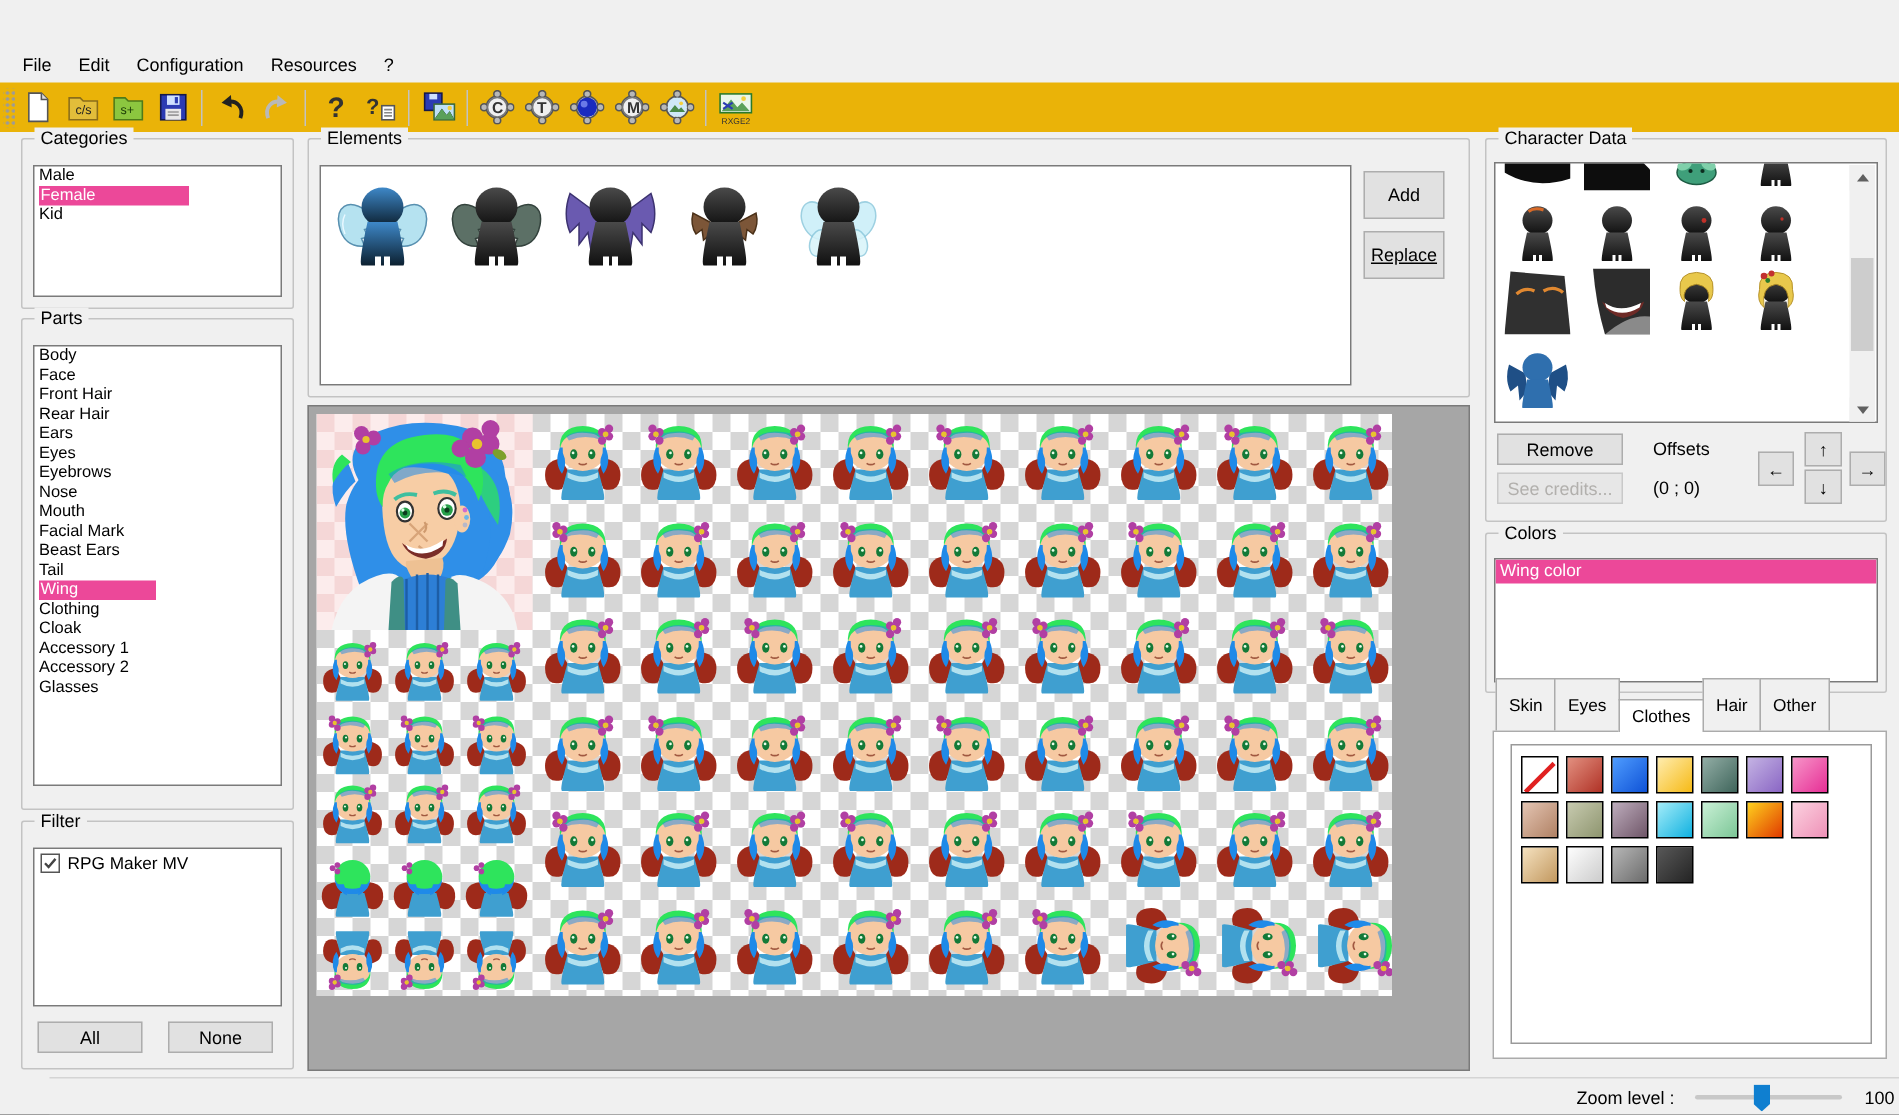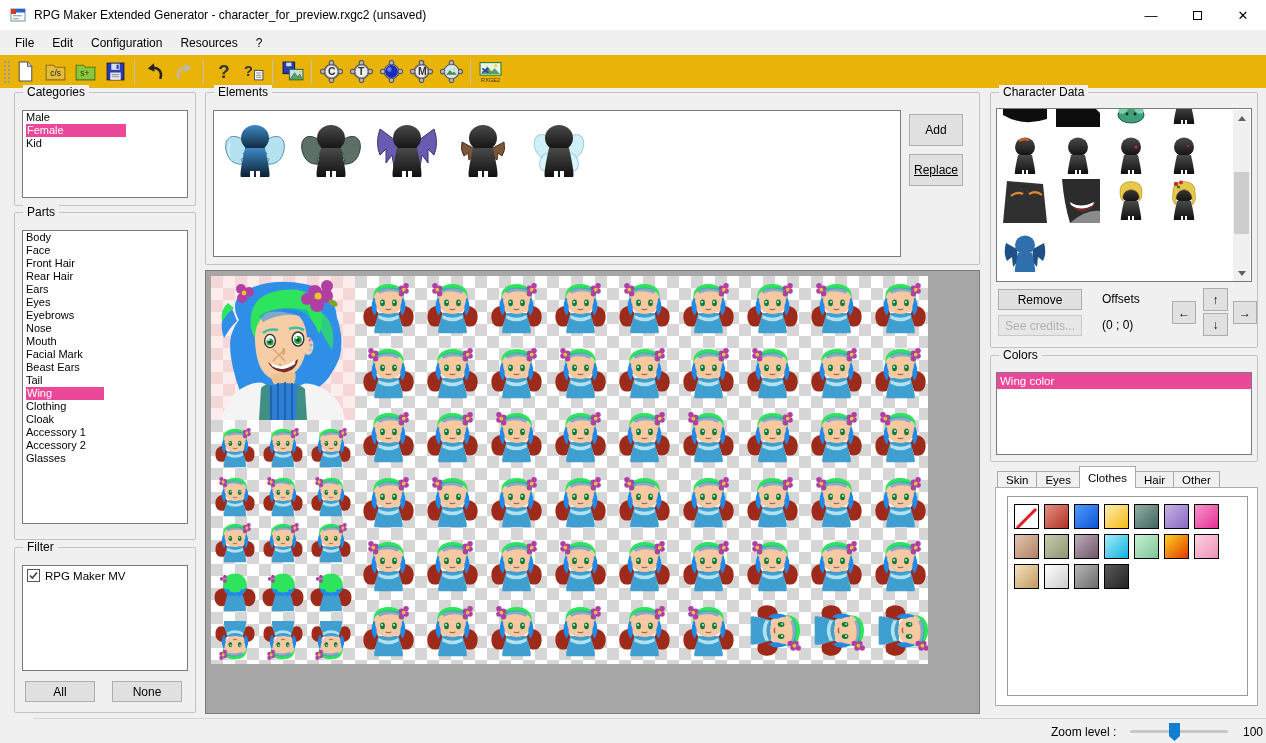--- a/index.html
+++ b/index.html
@@ -51,21 +51,21 @@
   .sb{position:absolute;width:17px;background:#f0f0f0;}
   .sb-btn{position:absolute;left:0;width:17px;height:17px;background:#f0f0f0;display:flex;align-items:center;justify-content:center;}
   .tri-up{width:0;height:0;border-left:4px solid transparent;border-right:4px solid transparent;border-bottom:5px solid #606060;}
   .tri-down{width:0;height:0;border-left:4px solid transparent;border-right:4px solid transparent;border-top:5px solid #606060;}
   .sb-thumb{position:absolute;left:1px;width:15px;background:#cdcdcd;}
   .arrowbtn{font-size:12px;}
   
   .colorrow{font-size:11.5px;line-height:16px;padding-left:3px;}
   .colorrow.sel{background:#ec4899;color:#fff;}
   .tabs{position:absolute;display:flex;align-items:flex-end;}
-  .tab{height:17px;border:1px solid #ababab;border-bottom:none;background:#f0f0f0;padding:0 8px;font-size:11.5px;display:flex;align-items:center;margin-right:-1px;}
+  .tab{height:36px;border:1px solid #ababab;border-bottom:none;background:#f0f0f0;padding:0 8px;font-size:11.5px;display:flex;align-items:center;margin-right:-1px;}
   .tab.active{height:22px;background:#fff;position:relative;z-index:3;}
   .tabpanel{position:absolute;background:#fff;border:1px solid #ababab;}
   .swatchbox{position:absolute;background:#fff;border:1px solid #9a9a9a;}
   .swatch{position:absolute;width:25px;height:25px;border:1px solid #000;}
   .swatch.none{background:#fff;position:absolute;}
   .swatch.none::after{content:"";position:absolute;left:-2px;right:-2px;top:50%;height:3px;background:#e02020;transform:rotate(-45deg);}
   
   .statusbar{position:absolute;left:0;top:718px;width:1256px;height:25px;background:#f0f0f0;border-top:1px solid #d4d4d4;margin-left:33px;}
   .slider-track{position:absolute;left:1097px;top:729px;width:98px;height:3px;background:#c8c8c8;border-radius:2px;}
   .slider-thumb{position:absolute;left:1136px;top:722px;width:11px;height:18px;background:#0f7fd0;
@@ -180,37 +180,20 @@
             <path d="M88 110 V144"></path>
           </g>
         <path d="M10 144 Q16 116 40 108 Q52 104 56 110 L58 144 Z" fill="#f4f4f4"></path>
         <path d="M134 144 Q130 118 104 109 Q92 105 88 111 L86 144 Z" fill="#f4f4f4"></path>
         <path d="M50 112 Q56 106 58 110 L59 144 L48 144 Z" fill="#3f8f85"></path>
         <path d="M94 113 Q88 107 86 111 L85 144 L96 144 Z" fill="#3f8f85"></path>
       </symbol>
     </defs>
   </svg>
 
-  <div class="titlebar">
-    <svg class="appicon" viewBox="0 0 16 16">
-      <rect x="1" y="2" width="14" height="12" fill="#fff" stroke="#7a8a9a"></rect>
-      <rect x="1" y="2" width="14" height="3.5" fill="#2b5fd9"></rect>
-      <rect x="1" y="2" width="5" height="5" fill="#d03a2a"></rect>
-      <rect x="3" y="8" width="9" height="1.4" fill="#9ab0c4"></rect>
-      <rect x="3" y="11" width="6" height="1.4" fill="#9ab0c4"></rect>
-    </svg>
-    <span class="title">RPG Maker Extended Generator - character_for_preview.rxgc2 (unsaved)</span>
-    <div class="winbtns">
-      <div class="winbtn">—</div>
-      <div class="winbtn">
-          <span class="maxglyph"></span>
-        </div>
-      <div class="winbtn">✕</div>
-    </div>
-  </div>
 
   <div class="menubar" id="menubar">
       <div class="menu-item">File</div>
       <div class="menu-item">Edit</div>
       <div class="menu-item">Configuration</div>
       <div class="menu-item">Resources</div>
       <div class="menu-item">?</div>
     </div>
 
   <div class="toolbar" id="toolbar">

